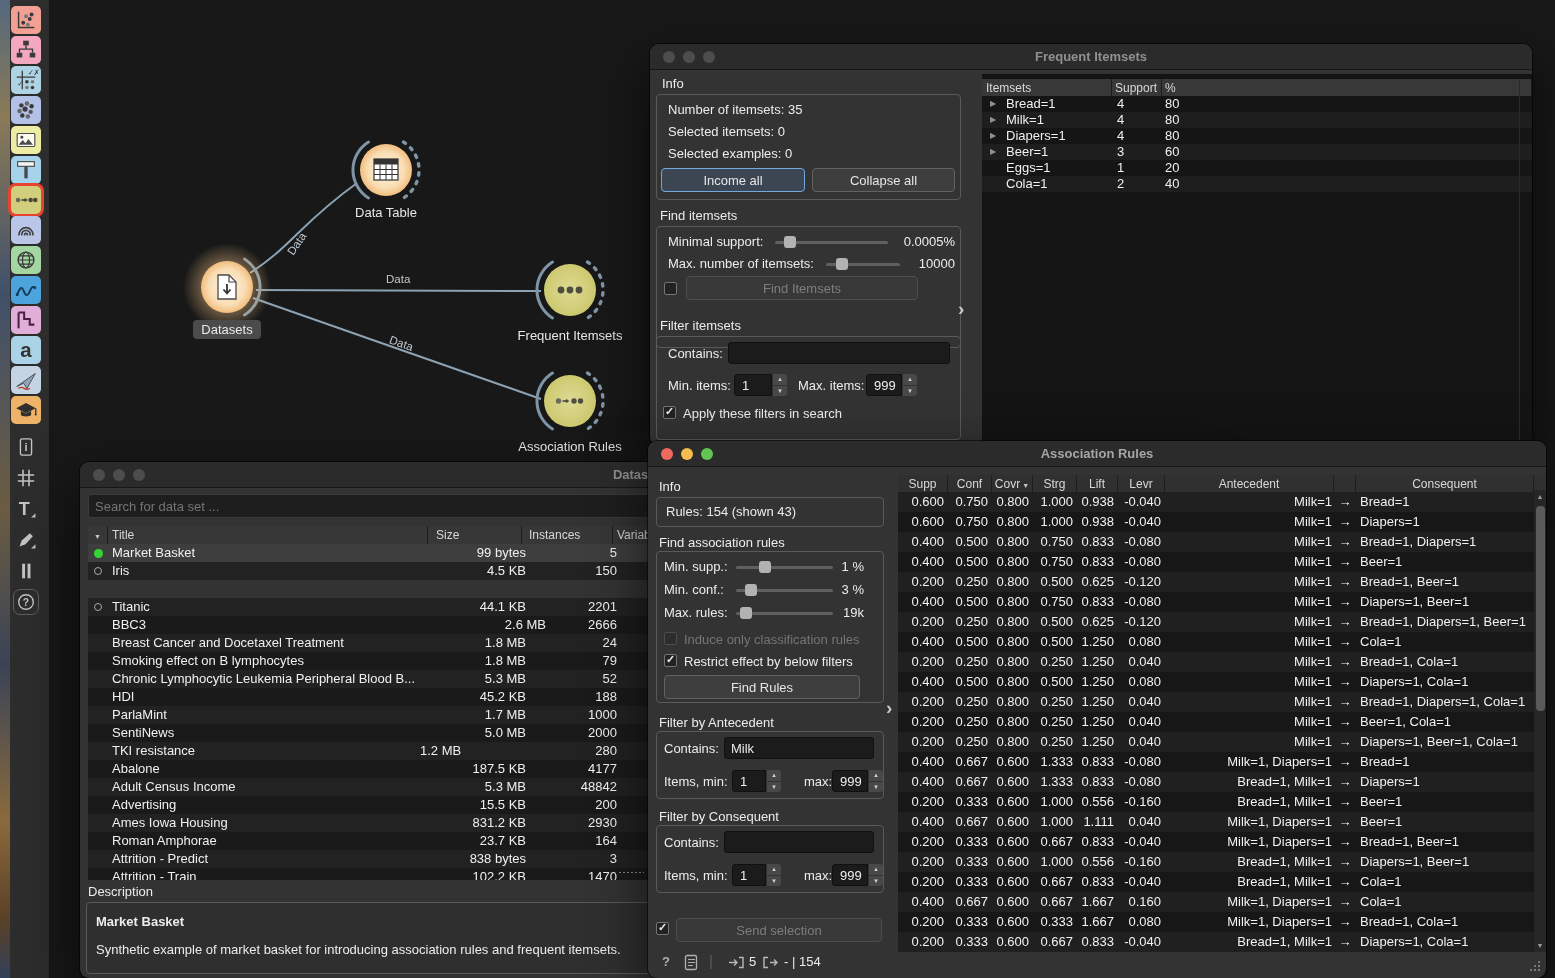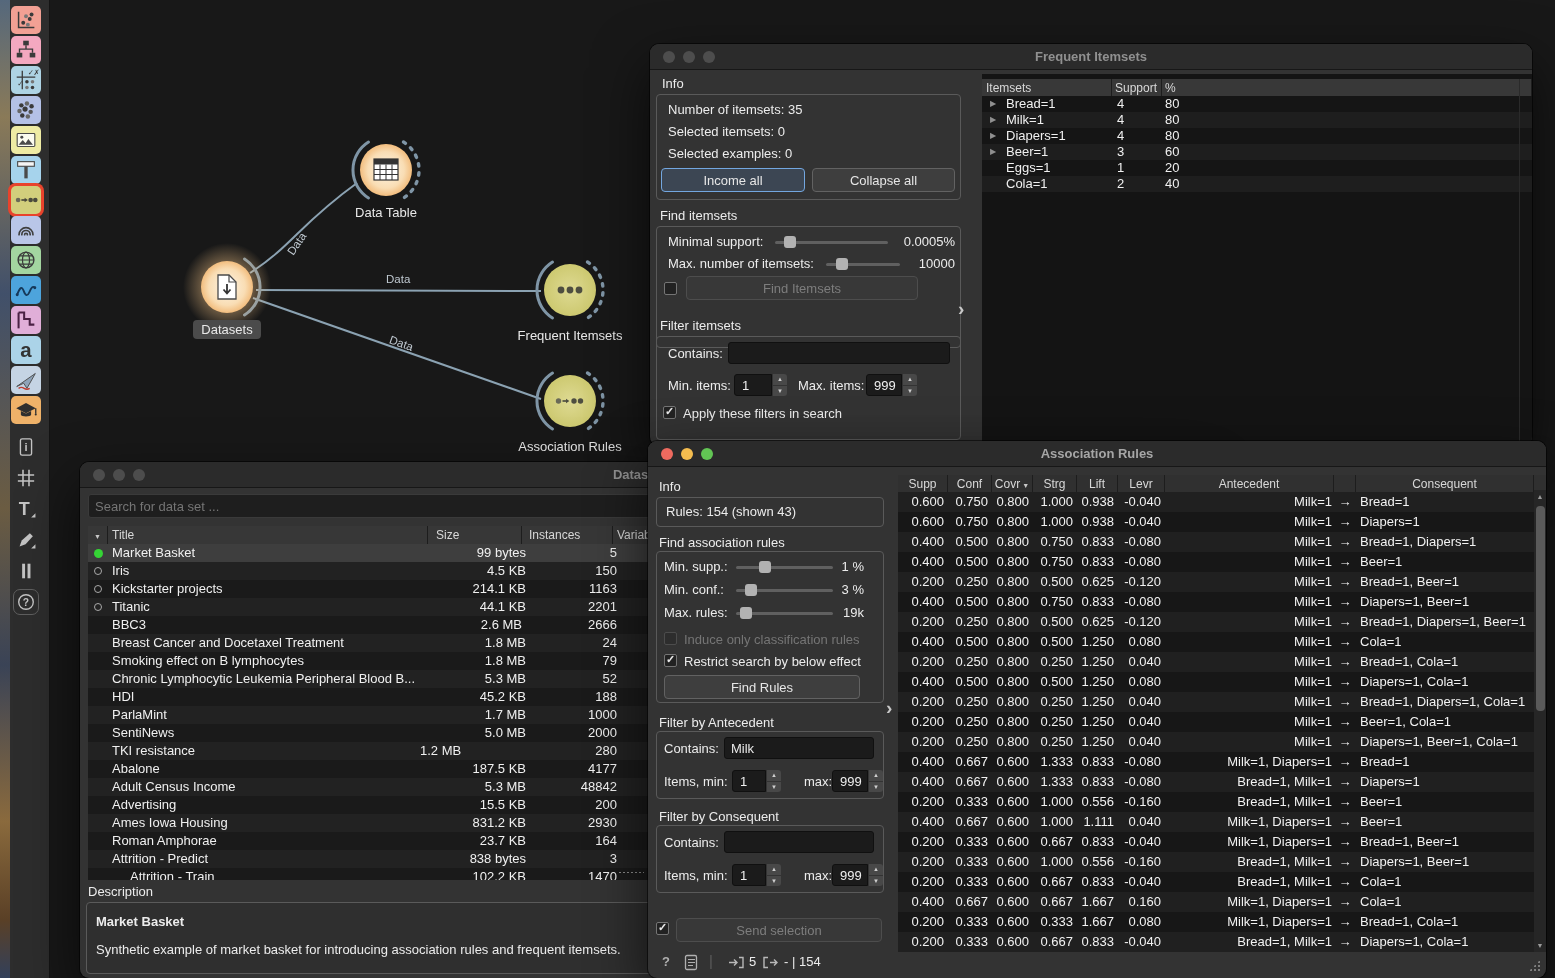--- a/index.html
+++ b/index.html
@@ -397,35 +397,29 @@
         <span style="position: absolute; left: 24px; top: 1px; width: 318px; white-space: nowrap; overflow: hidden;">Market Basket</span>
         <span style="position: absolute; left: 348px; top: 1px; width: 90px; text-align: right;">99 bytes</span>
         <span style="position: absolute; left: 442px; top: 1px; width: 87px; text-align: right;">5</span>
       </div>
       <div style="position: absolute; left: 0px; top: 18px; width: 1104px; height: 18px; background: rgb(34, 34, 34); color: rgb(240, 240, 240);">
         <span style="position: absolute; left: 6px; top: 5px; width: 8px; height: 8px; border-radius: 50%; border: 1.5px solid rgb(168, 168, 168);"></span>
         <span style="position: absolute; left: 24px; top: 1px; width: 318px; white-space: nowrap; overflow: hidden;">Iris</span>
         <span style="position: absolute; left: 348px; top: 1px; width: 90px; text-align: right;">4.5 KB</span>
         <span style="position: absolute; left: 442px; top: 1px; width: 87px; text-align: right;">150</span>
       </div>
-      <div style="position: absolute; left: 0px; top: 36px; width: 1104px; height: 18px; background: rgb(26, 26, 26); color: rgb(240, 240, 240);">
-        <span style="position: absolute; left: 6px; top: 5px; width: 8px; height: 8px; border-radius: 50%; border: 1.5px solid rgb(168, 168, 168);"></span>
-        <span style="position: absolute; left: 24px; top: 1px; width: 318px; white-space: nowrap; overflow: hidden;">Kickstarter projects</span>
-        <span style="position: absolute; left: 348px; top: 1px; width: 90px; text-align: right;">214.1 KB</span>
-        <span style="position: absolute; left: 442px; top: 1px; width: 87px; text-align: right;">1163</span>
-      </div>
       <div style="position: absolute; left: 0px; top: 54px; width: 1104px; height: 18px; background: rgb(34, 34, 34); color: rgb(240, 240, 240);">
         <span style="position: absolute; left: 6px; top: 5px; width: 8px; height: 8px; border-radius: 50%; border: 1.5px solid rgb(168, 168, 168);"></span>
         <span style="position: absolute; left: 24px; top: 1px; width: 318px; white-space: nowrap; overflow: hidden;">Titanic</span>
         <span style="position: absolute; left: 348px; top: 1px; width: 90px; text-align: right;">44.1 KB</span>
         <span style="position: absolute; left: 442px; top: 1px; width: 87px; text-align: right;">2201</span>
       </div>
       <div style="position: absolute; left: 0px; top: 72px; width: 1104px; height: 18px; background: rgb(26, 26, 26); color: rgb(240, 240, 240);">
         <span style="position: absolute; left: 24px; top: 1px; width: 318px; white-space: nowrap; overflow: hidden;">BBC3</span>
-        <span style="position: absolute; left: 344px; top: 1px; width: 90px; text-align: right;">2.6 MB</span>
+        <span style="position: absolute; left: 368px; top: 1px; width: 90px; text-align: right;">2.6 MB</span>
         <span style="position: absolute; left: 442px; top: 1px; width: 87px; text-align: right;">2666</span>
       </div>
       <div style="position: absolute; left: 0px; top: 90px; width: 1104px; height: 18px; background: rgb(34, 34, 34); color: rgb(240, 240, 240);">
         <span style="position: absolute; left: 24px; top: 1px; width: 318px; white-space: nowrap; overflow: hidden;">Breast Cancer and Docetaxel Treatment</span>
         <span style="position: absolute; left: 348px; top: 1px; width: 90px; text-align: right;">1.8 MB</span>
         <span style="position: absolute; left: 442px; top: 1px; width: 87px; text-align: right;">24</span>
       </div>
       <div style="position: absolute; left: 0px; top: 108px; width: 1104px; height: 18px; background: rgb(26, 26, 26); color: rgb(240, 240, 240);">
         <span style="position: absolute; left: 24px; top: 1px; width: 318px; white-space: nowrap; overflow: hidden;">Smoking effect on B lymphocytes</span>
         <span style="position: absolute; left: 348px; top: 1px; width: 90px; text-align: right;">1.8 MB</span>
@@ -480,21 +474,21 @@
         <span style="position: absolute; left: 24px; top: 1px; width: 318px; white-space: nowrap; overflow: hidden;">Roman Amphorae</span>
         <span style="position: absolute; left: 348px; top: 1px; width: 90px; text-align: right;">23.7 KB</span>
         <span style="position: absolute; left: 442px; top: 1px; width: 87px; text-align: right;">164</span>
       </div>
       <div style="position: absolute; left: 0px; top: 306px; width: 1104px; height: 18px; background: rgb(34, 34, 34); color: rgb(240, 240, 240);">
         <span style="position: absolute; left: 24px; top: 1px; width: 318px; white-space: nowrap; overflow: hidden;">Attrition - Predict</span>
         <span style="position: absolute; left: 348px; top: 1px; width: 90px; text-align: right;">838 bytes</span>
         <span style="position: absolute; left: 442px; top: 1px; width: 87px; text-align: right;">3</span>
       </div>
       <div style="position: absolute; left: 0px; top: 324px; width: 1104px; height: 18px; background: rgb(26, 26, 26); color: rgb(240, 240, 240);">
-        <span style="position: absolute; left: 24px; top: 1px; width: 318px; white-space: nowrap; overflow: hidden; margin-left: 18px;">Attrition - Train</span>
+        <span style="position: absolute; left: 24px; top: 1px; width: 318px; white-space: nowrap; overflow: hidden;">Attrition - Train</span>
         <span style="position: absolute; left: 348px; top: 1px; width: 90px; text-align: right;">102.2 KB</span>
         <span style="position: absolute; left: 442px; top: 1px; width: 87px; text-align: right;">1470</span>
       </div>
     </div>
   <div class="dots-h" style="left:538px;top:409px"></div>
   <div class="lbl" style="left:8px;top:422px">Description</div>
   <div class="gb" style="left:6px;top:440px;width:1108px;height:72px;background:#2f2f2f"></div>
   <div class="lbl" style="left:16px;top:452px;font-weight:bold">Market Basket</div>
   <div class="lbl" style="left:16px;top:480px">Synthetic example of market basket for introducing association rules and frequent itemsets.</div>
 </div>
@@ -525,21 +519,21 @@
     </div>
   <div class="val" style="left:186px;top:141px;width:30px">3 %</div>
   <div class="lbl" style="left:16px;top:164px">Max. rules:</div>
   <div class="sl" style="left:88px;top:171px;width:97px">
       <div class="th" style="left:4%"></div>
     </div>
   <div class="val" style="left:186px;top:164px;width:30px">19k</div>
   <div class="cb dis" style="left:16px;top:191px"></div>
   <div class="lbl dis" style="left:36px;top:191px">Induce only classification rules</div>
   <div class="cb checked" style="left:16px;top:213px"></div>
-  <div class="lbl" style="left:36px;top:213px">Restrict search by below effect</div>
+  <div class="lbl" style="left:36px;top:213px">Restrict effect by below filters</div>
   <div class="btn" style="left:16px;top:234px;width:196px;height:24px">Find Rules</div>
 
   <div class="pane-arrow" style="left:238px;top:258px">›</div>
 
   <div class="lbl" style="left:11px;top:274px">Filter by Antecedent</div>
   <div class="gb" style="left:8px;top:290px;width:228px;height:68px"></div>
   <div class="lbl" style="left:16px;top:300px">Contains:</div>
   <input class="inp" style="left: 76px; top: 296px; width: 150px; height: 22px;" value="Milk">
   <div class="lbl" style="left:16px;top:333px">Items, min:</div>
   <div class="spin" style="left:84px;top:329px">

